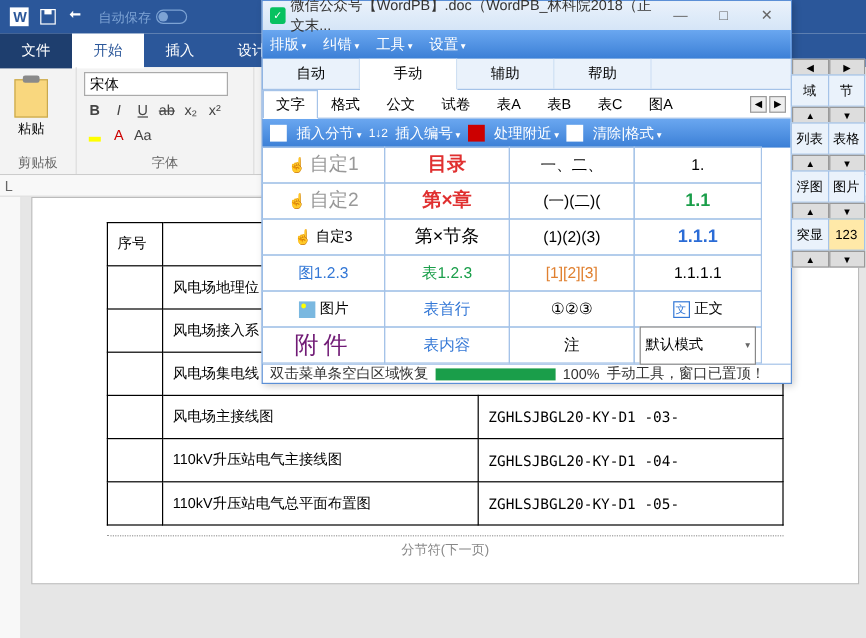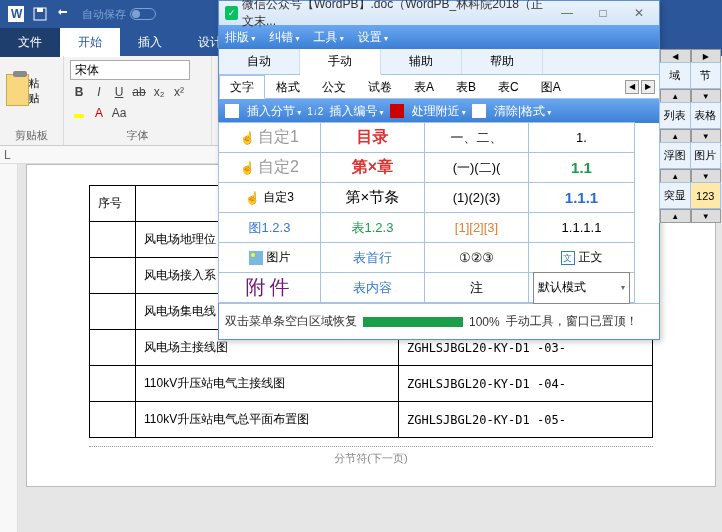--- a/index.html
+++ b/index.html
@@ -9,21 +9,21 @@
 .tb-autosave{color:#7da3d4;font-size:11px;margin-left:6px}
 .tb-toggle{width:26px;height:12px;border:1px solid #7da3d4;border-radius:6px;margin-left:4px;position:relative}
 .tb-toggle::after{content:"";position:absolute;width:8px;height:8px;background:#7da3d4;border-radius:50%;top:1px;left:1px}
 .menubar{height:28px;background:#2b579a;display:flex;align-items:center;color:#fff}
 .menu-item{padding:6px 18px;cursor:pointer;font-size:12px}
 .menu-item.file{background:#1e3e6e}
 .menu-item.active{background:#fff;color:#2b579a}
 .ribbon{height:90px;background:#f3f3f3;border-bottom:1px solid #ccc;display:flex}
 .rb-group{border-right:1px solid #ddd;padding:4px 6px;display:flex;flex-direction:column;position:relative}
 .rb-label{position:absolute;bottom:2px;left:0;right:0;text-align:center;font-size:11px;color:#666}
-.paste-btn{width:40px;height:60px;display:flex;flex-direction:row;align-items:center;justify-content:center}
+.paste-btn{width:40px;height:60px;display:flex;flex-direction:column;align-items:center;justify-content:center}
 .paste-ico{width:28px;height:32px;background:#f9d77e;border:1px solid #c9a84e;position:relative}
 .paste-ico::before{content:"";position:absolute;top:-4px;left:6px;width:14px;height:6px;background:#8a8a8a;border-radius:2px}
 .font-sel{width:120px;height:20px;border:1px solid #aaa;background:#fff;padding:0 4px;font-size:11px;display:flex;align-items:center}
 .fmt-row{display:flex;gap:2px;margin-top:3px}
 .fmt-btn{width:18px;height:18px;display:flex;align-items:center;justify-content:center;font-size:12px;color:#444}
 .ruler{height:18px;background:#f8f8f8;border-bottom:1px solid #ddd;display:flex;align-items:center;font-size:9px;color:#666;padding-left:4px}
 .doc-area{background:#e6e6e6;height:368px;position:relative;overflow:hidden}
 .vruler{position:absolute;left:0;top:0;width:18px;height:100%;background:#f8f8f8;border-right:1px solid #ddd}
 .page{position:absolute;left:26px;top:0;width:690px;background:#fff;border:1px solid #bbb;padding:20px 62px}
 table.doc{border-collapse:collapse;width:100%}
@@ -54,21 +54,21 @@
 .pnl-grid{display:grid;grid-template-columns:102px 104px 104px 106px;grid-auto-rows:30px}
 .pcell{border:1px solid #a5c3e8;margin:-1px 0 0 -1px;display:flex;align-items:center;justify-content:center;font-size:13px;cursor:pointer;padding:0 4px;gap:4px}
 .pcell .ic{width:14px;height:14px;flex-shrink:0}
 .c-red{color:#e03030;font-weight:bold;font-size:16px}
 .c-gray{color:#999;font-size:16px}
 .c-green{color:#1a9e4a}
 .c-blue{color:#2b6cd6;font-weight:bold}
 .c-orange{color:#e08030}
 .c-tblblue{color:#3478d6}
 .c-att{color:#701a75;font-size:20px;letter-spacing:4px}
-.pnl-status{height:36px;border-top:1px solid #a5c3e8;display:flex;align-items:center;padding:0 6px;font-size:11px;color:#333;gap:6px}
+.pnl-status{height:16px;border-top:1px solid #a5c3e8;display:flex;align-items:center;padding:0 6px;font-size:11px;color:#333;gap:6px}
 .prog{width:100px;height:10px;background:#1a9e4a}
 
 
 .rside{position:absolute;right:0;top:0;width:62px;background:#eaf2fb;border-left:1px solid #a5c3e8;z-index:11;display:flex;flex-direction:column}
 .rs-row{display:flex;height:26px}
 .rs-btn{flex:1;border:1px solid #a5c3e8;margin:-1px 0 0 -1px;display:flex;align-items:center;justify-content:center;font-size:11px;cursor:pointer;background:#eaf2fb}
 .rs-scroll{height:14px;display:flex}
 .rs-sb{flex:1;border:1px solid #999;background:#ddd;font-size:8px;display:flex;align-items:center;justify-content:center}
 .combo{border:1px solid #888;background:#fff;height:20px;display:flex;align-items:center;padding:15px 4px;font-size:11px}
 .combo::after{content:"▾";margin-left:auto;font-size:8px;color:#666}

